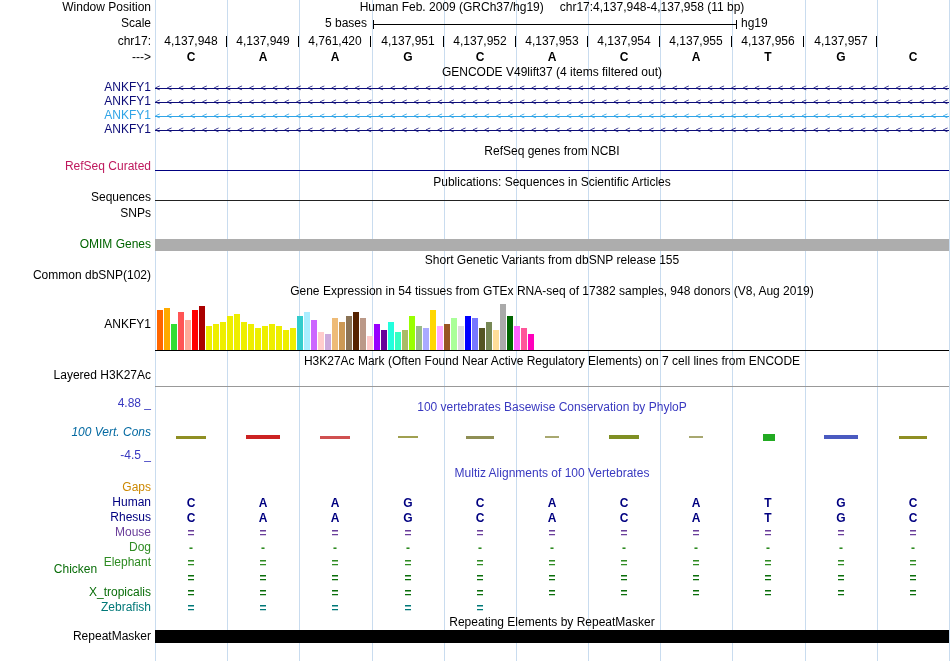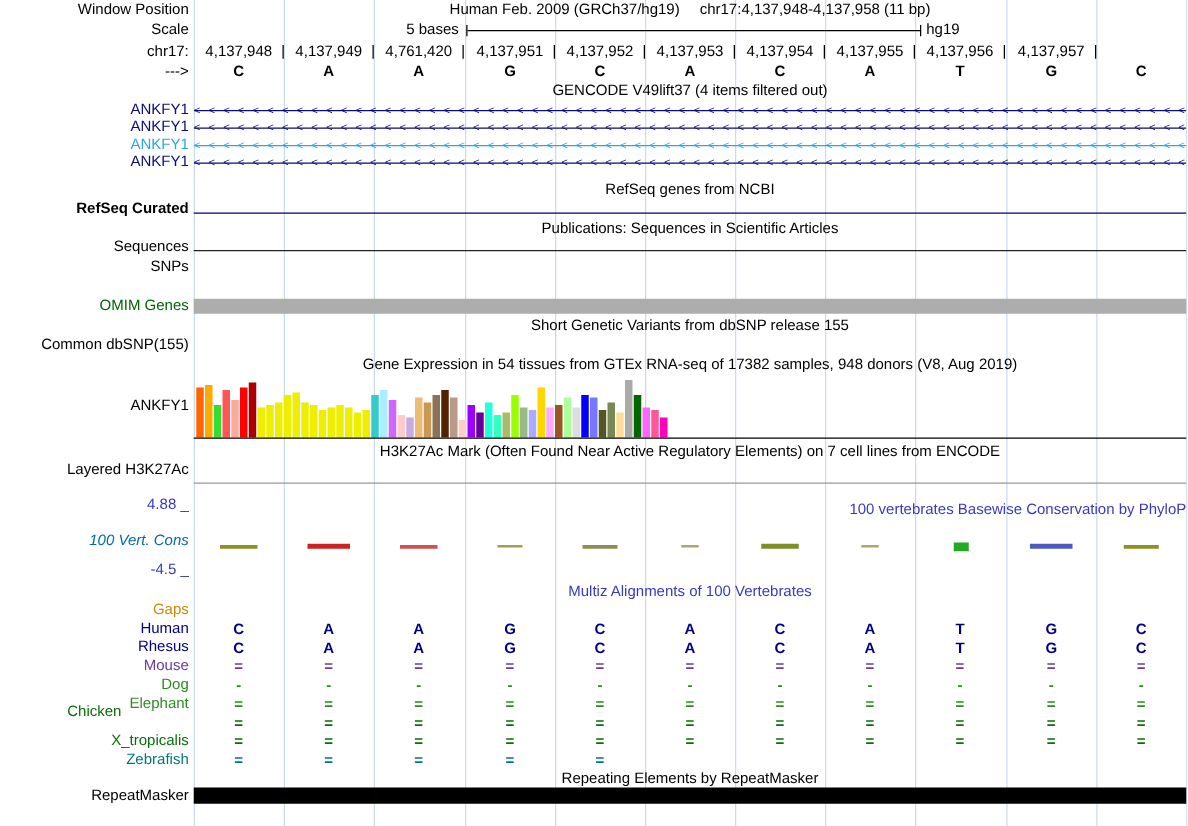--- a/index.html
+++ b/index.html
@@ -134,33 +134,33 @@
         <div class="genearrows" style="color: rgb(47, 164, 231);">&lt; &lt; &lt; &lt; &lt; &lt; &lt; &lt; &lt; &lt; &lt; &lt; &lt; &lt; &lt; &lt; &lt; &lt; &lt; &lt; &lt; &lt; &lt; &lt; &lt; &lt; &lt; &lt; &lt; &lt; &lt; &lt; &lt; &lt; &lt; &lt; &lt; &lt; &lt; &lt; &lt; &lt; &lt; &lt; &lt; &lt; &lt; &lt; &lt; &lt; &lt; &lt; &lt; &lt; &lt; &lt; &lt; &lt; &lt; &lt; &lt; &lt; &lt; &lt; &lt; &lt; &lt; &lt; &lt; &lt; &lt; &lt; &lt; &lt; &lt; &lt; &lt; &lt; &lt; &lt; &lt; &lt; &lt; &lt; &lt; &lt; &lt; &lt; &lt; &lt; &lt; &lt; &lt; &lt; &lt; &lt; &lt; &lt; &lt; &lt; &lt; &lt; &lt; &lt; &lt; &lt; &lt; &lt; &lt; &lt; &lt; &lt; &lt; &lt; &lt; &lt; &lt; &lt; &lt; &lt; &lt; &lt; &lt; &lt; &lt; &lt; &lt; &lt; &lt; &lt; &lt; &lt; &lt; &lt; &lt; &lt; &lt; &lt; &lt; &lt; &lt; &lt; &lt; &lt; &lt; &lt; &lt; &lt; &lt; &lt; &lt; &lt; &lt; &lt; &lt; &lt; &lt; &lt; &lt; &lt; &lt; &lt; &lt; &lt; &lt; &lt; &lt; &lt; &lt; &lt; &lt; &lt; &lt; &lt; &lt; &lt; &lt; &lt; &lt; &lt; &lt; &lt; &lt; &lt; &lt; &lt; &lt; &lt; &lt; &lt; &lt; &lt; &lt; &lt; &lt; &lt; &lt; &lt; &lt; &lt; </div>
       </div>
       <div class="lbl" style="top: 123px; color: rgb(12, 12, 120);">ANKFY1</div>
       <div class="generow" style="top: 123px;">
         <div class="geneline" style="border-top-color: rgb(12, 12, 120);"></div>
         <div class="genearrows" style="color: rgb(12, 12, 120);">&lt; &lt; &lt; &lt; &lt; &lt; &lt; &lt; &lt; &lt; &lt; &lt; &lt; &lt; &lt; &lt; &lt; &lt; &lt; &lt; &lt; &lt; &lt; &lt; &lt; &lt; &lt; &lt; &lt; &lt; &lt; &lt; &lt; &lt; &lt; &lt; &lt; &lt; &lt; &lt; &lt; &lt; &lt; &lt; &lt; &lt; &lt; &lt; &lt; &lt; &lt; &lt; &lt; &lt; &lt; &lt; &lt; &lt; &lt; &lt; &lt; &lt; &lt; &lt; &lt; &lt; &lt; &lt; &lt; &lt; &lt; &lt; &lt; &lt; &lt; &lt; &lt; &lt; &lt; &lt; &lt; &lt; &lt; &lt; &lt; &lt; &lt; &lt; &lt; &lt; &lt; &lt; &lt; &lt; &lt; &lt; &lt; &lt; &lt; &lt; &lt; &lt; &lt; &lt; &lt; &lt; &lt; &lt; &lt; &lt; &lt; &lt; &lt; &lt; &lt; &lt; &lt; &lt; &lt; &lt; &lt; &lt; &lt; &lt; &lt; &lt; &lt; &lt; &lt; &lt; &lt; &lt; &lt; &lt; &lt; &lt; &lt; &lt; &lt; &lt; &lt; &lt; &lt; &lt; &lt; &lt; &lt; &lt; &lt; &lt; &lt; &lt; &lt; &lt; &lt; &lt; &lt; &lt; &lt; &lt; &lt; &lt; &lt; &lt; &lt; &lt; &lt; &lt; &lt; &lt; &lt; &lt; &lt; &lt; &lt; &lt; &lt; &lt; &lt; &lt; &lt; &lt; &lt; &lt; &lt; &lt; &lt; &lt; &lt; &lt; &lt; &lt; &lt; &lt; &lt; &lt; &lt; &lt; &lt; &lt; </div>
       </div>
     </div>
 
   <div class="title" style="top:145px">RefSeq genes from NCBI</div>
-  <div class="lbl" style="top: 160px; color: #000000; font-weight: bold;">RefSeq Curated</div>
+  <div class="lbl" style="top: 160px; color: #be185d;">RefSeq Curated</div>
   <div class="hline" style="top:170px;background:#000080"></div>
 
   <div class="title" style="top:176px">Publications: Sequences in Scientific Articles</div>
   <div class="lbl" style="top:191px">Sequences</div>
   <div class="hline" style="top:200px;background:#222"></div>
   <div class="lbl" style="top:207px">SNPs</div>
 
   <div class="lbl" style="top: 238px; color: rgb(0, 100, 0);">OMIM Genes</div>
   <div class="barfull" style="top:239px;height:12px;background:#adadad"></div>
 
   <div class="title" style="top:254px">Short Genetic Variants from dbSNP release 155</div>
-  <div class="lbl" style="top:269px">Common dbSNP(155)</div>
+  <div class="lbl" style="top:269px">Common dbSNP(102)</div>
 
   <div class="title" style="top:285px">Gene Expression in 54 tissues from GTEx RNA-seq of 17382 samples, 948 donors (V8, Aug 2019)</div>
   <div class="lbl" style="top:318px">ANKFY1</div>
   <div>
       <div class="gtexbar" style="left: 157px; top: 310px; height: 40px; background: rgb(255, 102, 0);"></div>
       <div class="gtexbar" style="left: 164px; top: 308px; height: 42px; background: rgb(255, 170, 0);"></div>
       <div class="gtexbar" style="left: 171px; top: 324px; height: 26px; background: rgb(51, 221, 51);"></div>
       <div class="gtexbar" style="left: 178px; top: 312px; height: 38px; background: rgb(255, 85, 85);"></div>
       <div class="gtexbar" style="left: 185px; top: 320px; height: 30px; background: rgb(255, 170, 153);"></div>
       <div class="gtexbar" style="left: 192px; top: 310px; height: 40px; background: rgb(255, 0, 0);"></div>
@@ -213,21 +213,21 @@
       <div class="gtexbar" style="left: 521px; top: 328px; height: 22px; background: rgb(255, 85, 153);"></div>
       <div class="gtexbar" style="left: 528px; top: 334px; height: 16px; background: rgb(255, 0, 187);"></div>
     </div>
   <div class="hline" style="top:350px;background:#000"></div>
 
   <div class="title" style="top:355px">H3K27Ac Mark (Often Found Near Active Regulatory Elements) on 7 cell lines from ENCODE</div>
   <div class="lbl" style="top:369px">Layered H3K27Ac</div>
   <div class="hline" style="top:386px;background:#999"></div>
 
   <div class="lbl" style="top: 397px; color: rgb(57, 57, 192);">4.88 _</div>
-  <div class="title" style="top: 401px; color: rgb(57, 57, 192); text-align: right;">100 vertebrates Basewise Conservation by PhyloP</div>
+  <div class="title" style="top: 401px; color: rgb(57, 57, 192);">100 vertebrates Basewise Conservation by PhyloP</div>
   <div class="lbl" style="top: 426px; color: #0369a1; font-style: italic;">100 Vert. Cons</div>
   <div class="lbl" style="top: 449px; color: rgb(57, 57, 192);">-4.5 _</div>
   <div>
       <div class="consmark" style="left: 176.091px; top: 435.5px; width: 30px; height: 3px; background: rgb(143, 143, 35);"></div>
       <div class="consmark" style="left: 246.273px; top: 435px; width: 34px; height: 4px; background: rgb(204, 34, 34);"></div>
       <div class="consmark" style="left: 320.455px; top: 435.5px; width: 30px; height: 3px; background: rgb(208, 80, 80);"></div>
       <div class="consmark" style="left: 397.636px; top: 436px; width: 20px; height: 2px; background: rgb(160, 160, 80);"></div>
       <div class="consmark" style="left: 465.818px; top: 435.5px; width: 28px; height: 3px; background: rgb(143, 143, 85);"></div>
       <div class="consmark" style="left: 545px; top: 436px; width: 14px; height: 2px; background: rgb(168, 168, 112);"></div>
       <div class="consmark" style="left: 609.182px; top: 435px; width: 30px; height: 4px; background: rgb(127, 143, 35);"></div>

